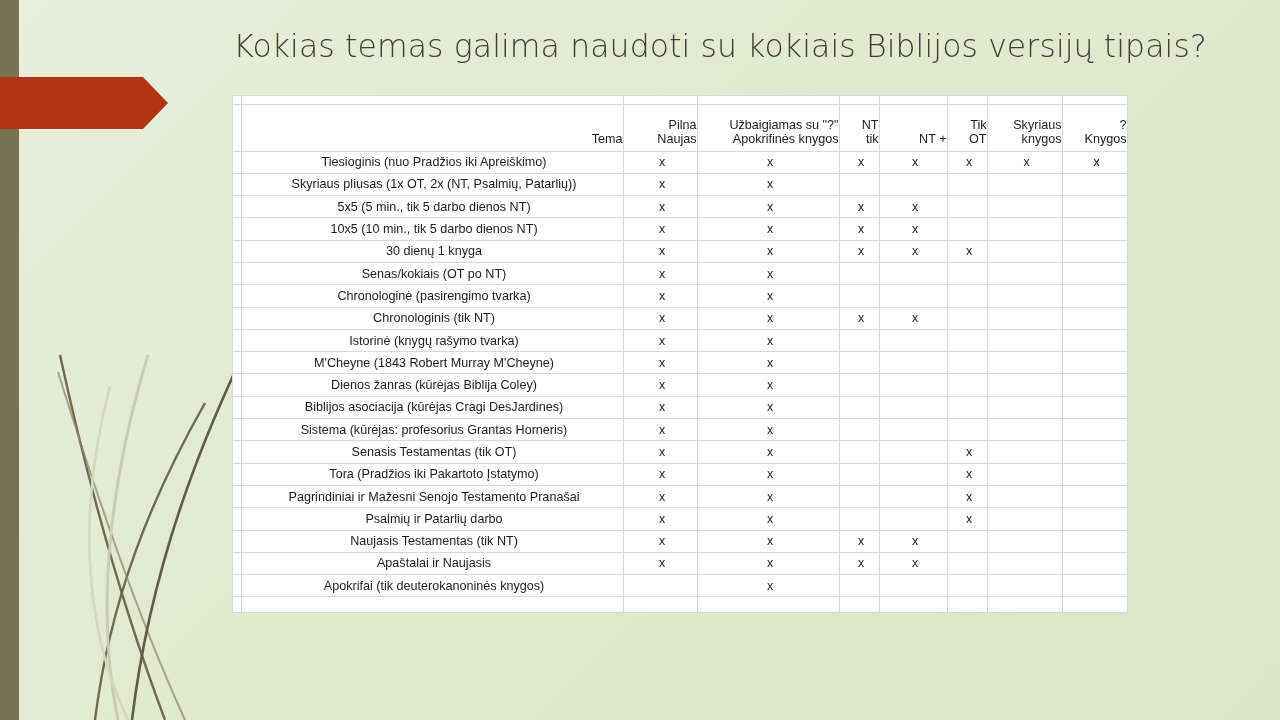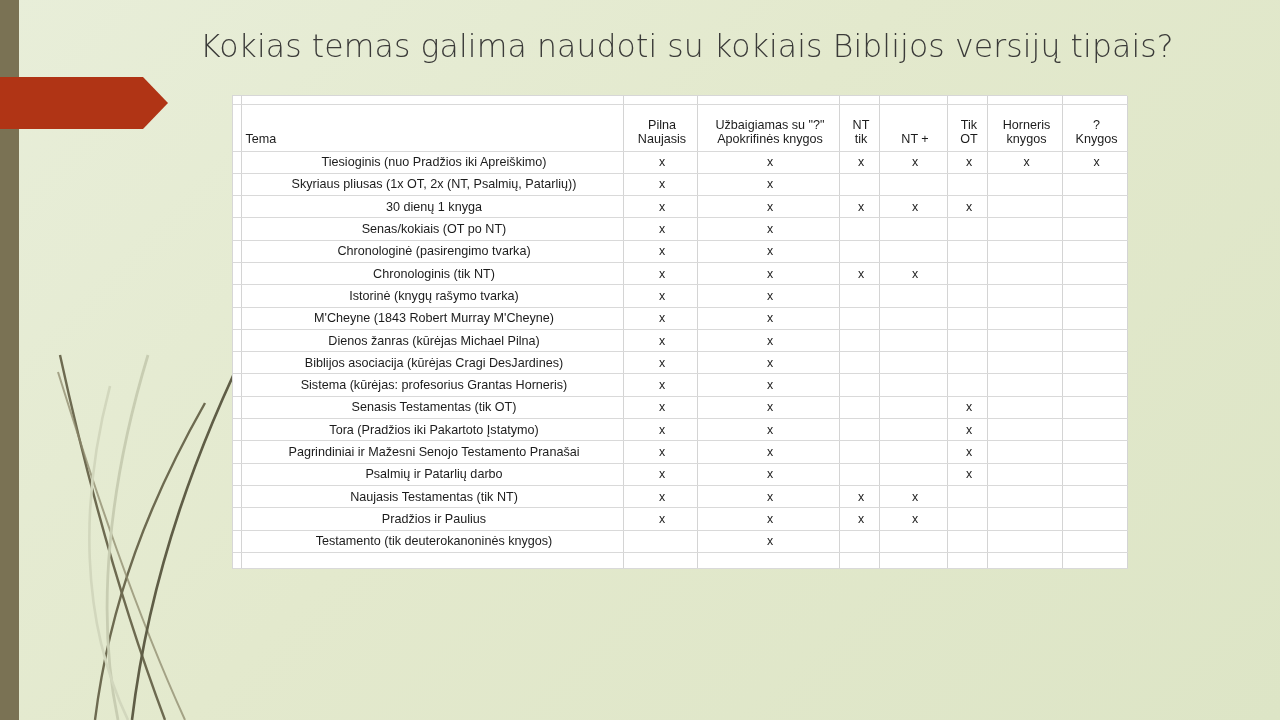--- a/index.html
+++ b/index.html
@@ -21,21 +21,21 @@
   .red-arrow{
     position:absolute;left:0;top:77px;width:168px;height:52px;
   }
   .grass{
     position:absolute;left:0;top:0;width:260px;height:720px;
     pointer-events:none;
   }
   
   .title{
     position:absolute;left:200px;top:28px;width:1040px;
-    text-align:left;
+    text-align:center;
     font-family:"DejaVu Sans", sans-serif;
     font-weight:300;
     font-size:31.5px;
     color:#3b3b39;
     letter-spacing:.1px;
     white-space:nowrap;
   }
   
   .sheet{
     position:absolute;left:232px;top:95px;
@@ -77,21 +77,21 @@
     height:47px;
     vertical-align:bottom;
     padding-bottom:4px;
     line-height:14.5px;
     white-space:normal;
     text-align:center;
   }
   tr.hdr td.tema{text-align:left;vertical-align:bottom;}
   tr.tail td{height:16px;}
   .x{font-size:12.4px;color:#1c1c1c;}
-  .hdr-wrap{display:block;}
+  .hdr-wrap{display:block;text-align:right;}
 </style>
 </head>
 <body>
 
 <div id="slide">
 
   <svg class="grass" viewBox="0 0 260 720" preserveAspectRatio="none">
     <path d="M205 403 C 150 500, 110 600, 95 720" fill="none" stroke="#6d6a50" stroke-width="2.4"></path>
     <path d="M60 355 C 85 470, 120 600, 165 720" fill="none" stroke="#6d6a50" stroke-width="2.4"></path>
     <path d="M58 372 C 95 490, 135 610, 185 720" fill="none" stroke="#8d8a6c" stroke-width="2.0" opacity=".75"></path>
@@ -133,40 +133,40 @@
             <td></td>
             <td></td>
           </tr>
           <tr class="hdr">
             <td class="gut"></td>
             <td class="tema">
               <span class="hdr-wrap">Tema</span>
             </td>
             <td>
               <span class="hdr-wrap">Pilna</span>
-              <span class="hdr-wrap">Naujasis</span>
+              <span class="hdr-wrap">Naujas</span>
             </td>
             <td>
               <span class="hdr-wrap">Užbaigiamas su "?"</span>
               <span class="hdr-wrap">Apokrifinės knygos</span>
             </td>
             <td>
               <span class="hdr-wrap">NT</span>
               <span class="hdr-wrap">tik</span>
             </td>
             <td>
               <span class="hdr-wrap">&nbsp;</span>
               <span class="hdr-wrap">NT +</span>
             </td>
             <td>
               <span class="hdr-wrap">Tik</span>
               <span class="hdr-wrap">OT</span>
             </td>
             <td>
-              <span class="hdr-wrap">Horneris</span>
+              <span class="hdr-wrap">Skyriaus</span>
               <span class="hdr-wrap">knygos</span>
             </td>
             <td>
               <span class="hdr-wrap">?</span>
               <span class="hdr-wrap">Knygos</span>
             </td>
           </tr>
           <tr>
             <td class="gut"></td>
             <td class="tema">Tiesioginis (nuo Pradžios iki Apreiškimo)</td>
@@ -184,20 +184,42 @@
             <td><span class="x">x</span></td>
             <td><span class="x">x</span></td>
             <td></td>
             <td></td>
             <td></td>
             <td></td>
             <td></td>
           </tr>
           <tr>
             <td class="gut"></td>
+            <td class="tema">5x5 (5 min., tik 5 darbo dienos NT)</td>
+            <td><span class="x">x</span></td>
+            <td><span class="x">x</span></td>
+            <td><span class="x">x</span></td>
+            <td><span class="x">x</span></td>
+            <td></td>
+            <td></td>
+            <td></td>
+          </tr>
+          <tr>
+            <td class="gut"></td>
+            <td class="tema">10x5 (10 min., tik 5 darbo dienos NT)</td>
+            <td><span class="x">x</span></td>
+            <td><span class="x">x</span></td>
+            <td><span class="x">x</span></td>
+            <td><span class="x">x</span></td>
+            <td></td>
+            <td></td>
+            <td></td>
+          </tr>
+          <tr>
+            <td class="gut"></td>
             <td class="tema">30 dienų 1 knyga</td>
             <td><span class="x">x</span></td>
             <td><span class="x">x</span></td>
             <td><span class="x">x</span></td>
             <td><span class="x">x</span></td>
             <td><span class="x">x</span></td>
             <td></td>
             <td></td>
           </tr>
           <tr>
@@ -250,21 +272,21 @@
             <td><span class="x">x</span></td>
             <td><span class="x">x</span></td>
             <td></td>
             <td></td>
             <td></td>
             <td></td>
             <td></td>
           </tr>
           <tr>
             <td class="gut"></td>
-            <td class="tema">Dienos žanras (kūrėjas Michael Pilna)</td>
+            <td class="tema">Dienos žanras (kūrėjas Biblija Coley)</td>
             <td><span class="x">x</span></td>
             <td><span class="x">x</span></td>
             <td></td>
             <td></td>
             <td></td>
             <td></td>
             <td></td>
           </tr>
           <tr>
             <td class="gut"></td>
@@ -338,32 +360,32 @@
             <td><span class="x">x</span></td>
             <td><span class="x">x</span></td>
             <td><span class="x">x</span></td>
             <td><span class="x">x</span></td>
             <td></td>
             <td></td>
             <td></td>
           </tr>
           <tr>
             <td class="gut"></td>
-            <td class="tema">Pradžios ir Paulius</td>
-            <td><span class="x">x</span></td>
-            <td><span class="x">x</span></td>
-            <td><span class="x">x</span></td>
-            <td><span class="x">x</span></td>
-            <td></td>
-            <td></td>
-            <td></td>
-          </tr>
-          <tr>
-            <td class="gut"></td>
-            <td class="tema">Testamento (tik deuterokanoninės knygos)</td>
+            <td class="tema">Apaštalai ir Naujasis</td>
+            <td><span class="x">x</span></td>
+            <td><span class="x">x</span></td>
+            <td><span class="x">x</span></td>
+            <td><span class="x">x</span></td>
+            <td></td>
+            <td></td>
+            <td></td>
+          </tr>
+          <tr>
+            <td class="gut"></td>
+            <td class="tema">Apokrifai (tik deuterokanoninės knygos)</td>
             <td></td>
             <td><span class="x">x</span></td>
             <td></td>
             <td></td>
             <td></td>
             <td></td>
             <td></td>
           </tr>
           <tr class="tail">
             <td class="gut"></td>

